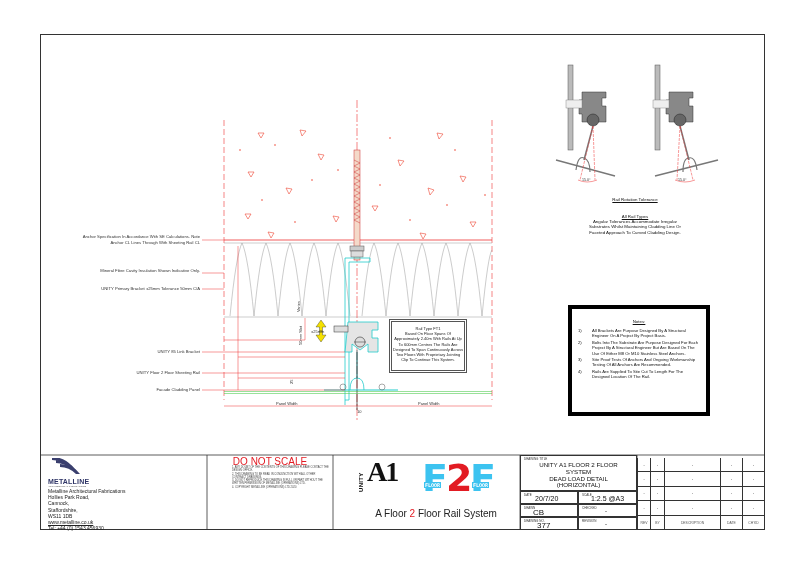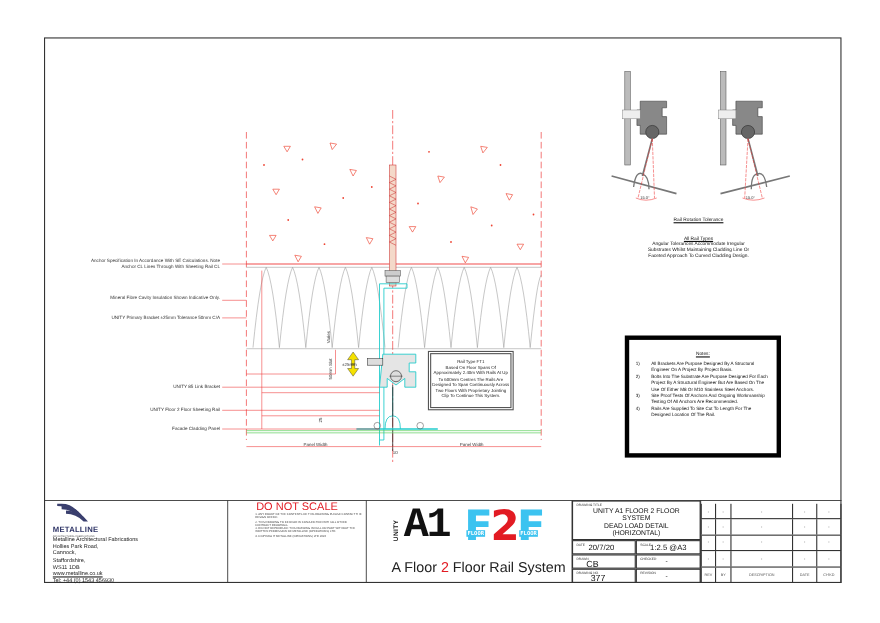--- a/index.html
+++ b/index.html
@@ -235,28 +235,28 @@
 <div class="abs" style="left:207px;top:456px;width:126px;text-align:center;font-size:10px;color:#e21b23;">DO NOT SCALE</div>
 <div class="abs" style="left:232px;top:466px;width:98px;font-size:2.6px;line-height:3.3px;color:#444;">
   <div>1. ANY DOUBT OF THE CONTENTS OF THIS DRAWING PLEASE CONTACT THE DESIGN OFFICE.</div>
   <div>2. THIS DRAWING TO BE READ IN CONJUNCTION WITH ALL OTHER CONTRACT DRAWINGS.</div>
   <div>3. DO NOT REPRODUCE THIS DRAWING IN FULL OR PART WITHOUT THE WRITTEN PERMISSION OF METALLINE (OPERATIONS) LTD.</div>
   <div>4. COPYRIGHT METALLINE (OPERATIONS) LTD 2020</div>
 </div>
 
 <div class="abs" style="left:358px;top:462px;width:150px;height:42px;">
   <div class="abs" style="left:0;top:30px;transform:rotate(-90deg);transform-origin:left top;font-size:6px;font-weight:bold;color:#111;letter-spacing:0.3px;">UNITY</div>
-  <div class="abs" style="left:9px;top:-6px;font-size:38px;font-weight:900;color:#111;letter-spacing:-2px;font-family:Liberation Mono, monospace;">A1</div>
+  <div class="abs" style="left:9px;top:-6px;font-size:28px;font-weight:900;color:#111;letter-spacing:-2px;font-family:Liberation Serif, serif;">A1</div>
   <div class="abs" style="left:64px;top:-6px;font-size:38px;font-weight:900;color:#3cc3f0;font-family:'DejaVu Sans',sans-serif;">F</div>
   <div class="abs" style="left:66px;top:20px;font-size:5px;font-weight:bold;color:#fff;background:#3cc3f0;padding:0 1px;font-family:'DejaVu Sans Mono',monospace;">FLOOR</div>
   <div class="abs" style="left:88px;top:-6px;font-size:38px;font-weight:900;color:#e21b23;font-family:'DejaVu Sans',sans-serif;">2</div>
   <div class="abs" style="left:112px;top:-6px;font-size:38px;font-weight:900;color:#3cc3f0;font-family:'DejaVu Sans',sans-serif;">F</div>
   <div class="abs" style="left:114px;top:20px;font-size:5px;font-weight:bold;color:#fff;background:#3cc3f0;padding:0 1px;font-family:'DejaVu Sans Mono',monospace;">FLOOR</div>
 </div>
-<div class="abs" style="left:356px;top:508px;width:160px;font-size:13px;color:#222;">
+<div class="abs" style="left:356px;top:508px;width:160px;text-align:center;font-size:10px;color:#222;">
   <span>A Floor </span><span style="color:#e21b23;">2</span><span> Floor Rail System</span>
 </div>
 
 <div class="tb" style="left:520px;top:455px;width:117px;height:36px;">
   <div class="tb-lbl">DRAWING TITLE</div>
   <div style="position:absolute;top:6px;width:100%;text-align:center;font-size:6.2px;line-height:6.8px;">
     <div>UNITY A1 FLOOR 2 FLOOR</div>
     <div>SYSTEM</div>
     <div>DEAD LOAD DETAIL</div>
     <div>(HORIZONTAL)</div>

